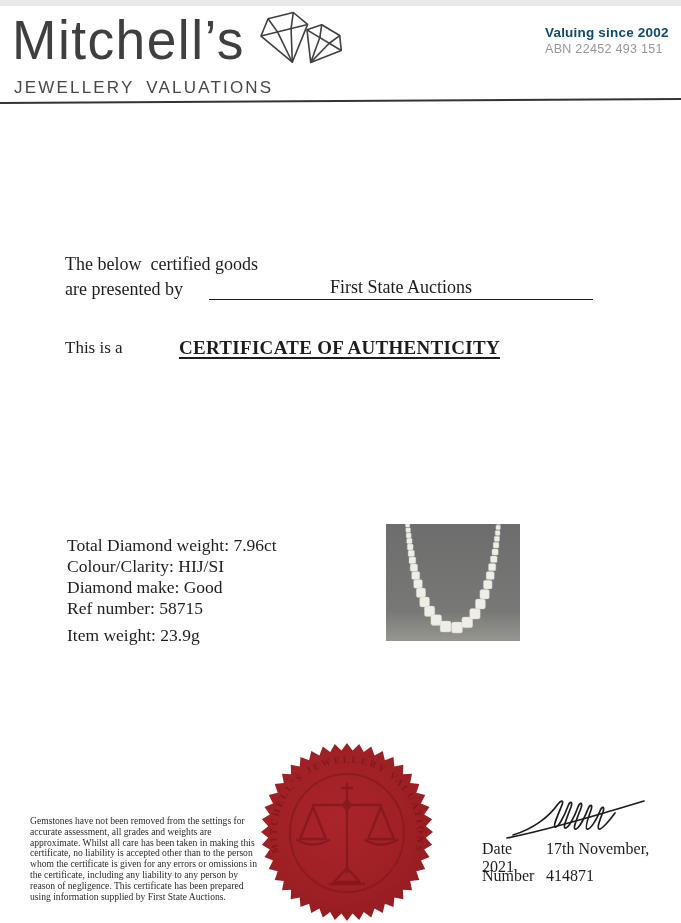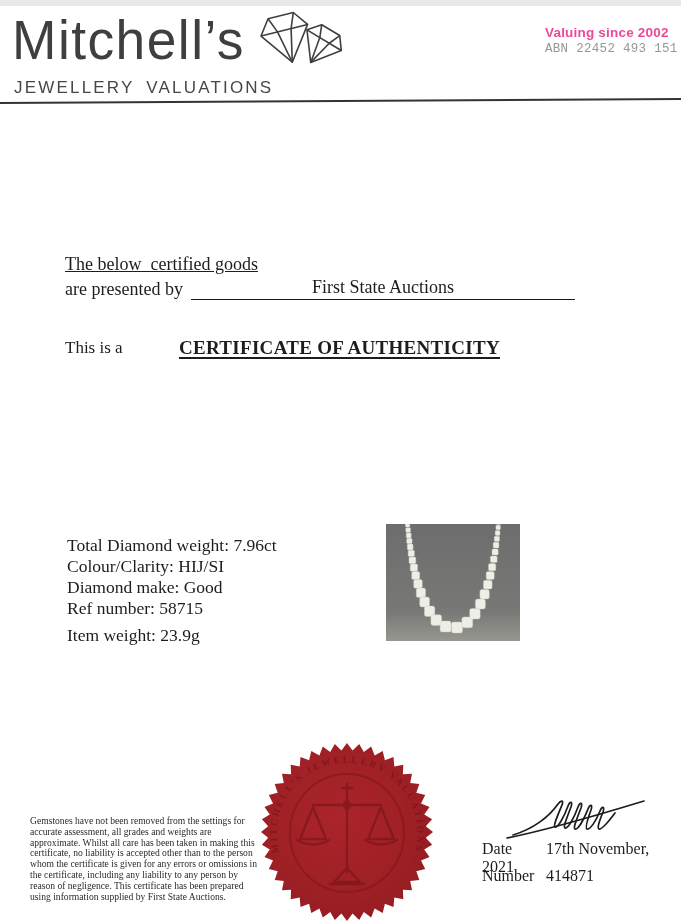--- a/index.html
+++ b/index.html
@@ -17,37 +17,37 @@
   }
   .brand-subtitle{
     position:absolute;left:14px;top:72px;
     font-family:"Liberation Sans", sans-serif;font-weight:400;
     font-size:17px;letter-spacing:2.2px;word-spacing:5px;color:#474747;
   }
   .logo-diamonds{position:absolute;left:260px;top:5px;}
   .tagline{
     position:absolute;left:545px;top:19px;
     font-family:"Liberation Sans", sans-serif;font-weight:700;
-    font-size:13.5px;color:#ec4899;letter-spacing:.2px;
+    font-size:13.5px;color:#0c4a6e;letter-spacing:.2px;
   }
   .abn{
     position:absolute;left:545px;top:36px;
-    font-family:Liberation Mono, monospace;font-size:12.5px;color:#979797;
+    font-family:Liberation Sans, sans-serif;font-size:12.5px;color:#979797;
     letter-spacing:.3px;
   }
   .header-rule{
     position:absolute;left:-2px;top:94px;width:686px;height:2.4px;
     background:#343434;transform:rotate(-0.32deg);
   }
   
   .presented-line1{
-    position:absolute;left:65px;top:248px;font-size:18px;white-space:pre-wrap;text-decoration:underline;
+    position:absolute;left:65px;top:248px;font-size:18px;white-space:pre-wrap;
   }
   .presented-line2{
-    position:absolute;left:65px;top:271px;font-size:18px;display:flex;align-items:flex-end;
+    position:absolute;left:65px;top:271px;font-size:18px;display:flex;align-items:flex-end;gap:18px;
   }
   .presented-prefix{margin-right:8px;}
   .presented-blank{
     width:384px;border-bottom:1.7px solid #1d1d1d;text-align:center;
     padding-bottom:1px;
   }
   
   .cert-intro{position:absolute;left:65px;top:332px;font-size:17px;}
   .cert-title{
     position:absolute;left:179px;top:331px;font-size:19px;font-weight:700;

